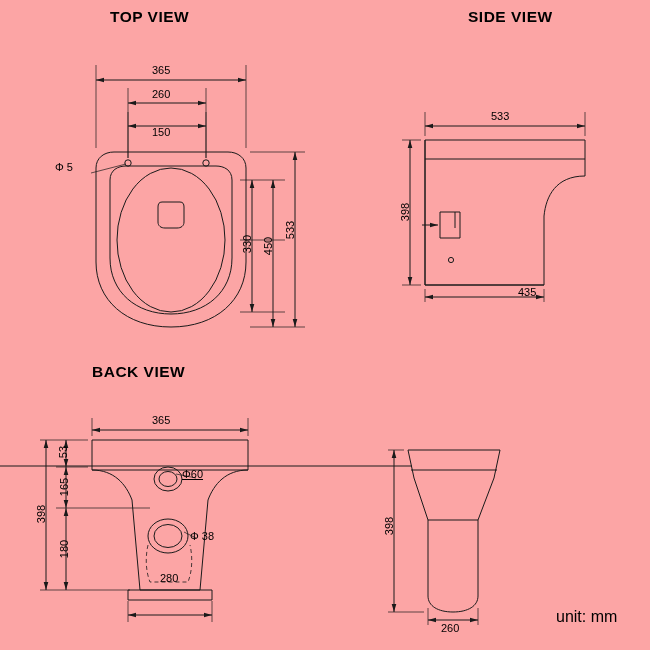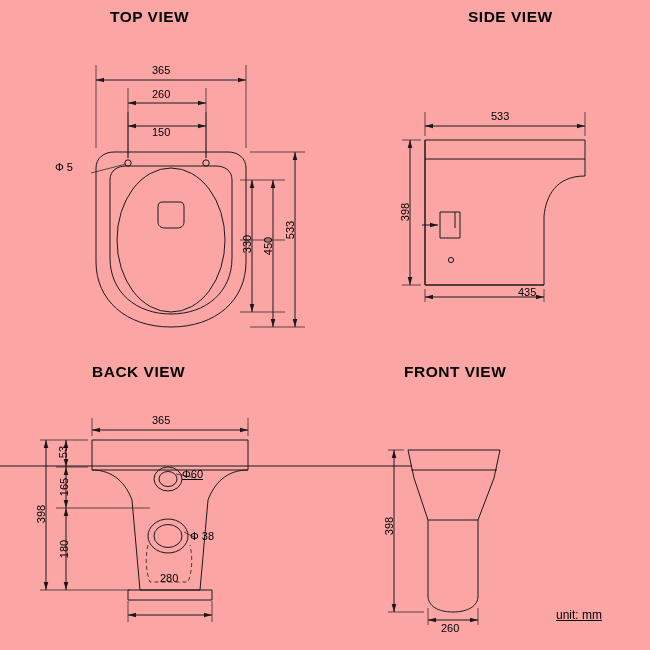--- a/index.html
+++ b/index.html
@@ -28,24 +28,23 @@
     position: absolute;
     font-size: 11px;
     color: #000;
     white-space: nowrap;
   }
   .dim-label.vert {
     transform-origin: center center;
   }
   .unit-note {
     position: absolute;
-    font-size: 12px;
+    font-size: 16px;
     color: #000;
     white-space: nowrap;
-    text-decoration: underline;
   }
   svg.drawing {
     position: absolute;
     left: 0;
     top: 0;
     width: 650px;
     height: 650px;
   }
   svg.drawing line, svg.drawing path, svg.drawing ellipse,
   svg.drawing circle, svg.drawing polyline, svg.drawing rect {
@@ -56,21 +55,20 @@
   .tl { stroke: #1a1a1a; stroke-width: 0.7; fill: none; }
 </style>
 </head>
 <body>
 
 <div id="page">
 
   <div class="view-title" style="left:110px; top:8px;">TOP VIEW</div>
   <div class="view-title" style="left:468px; top:8px;">SIDE VIEW</div>
   <div class="view-title" style="left:92px; top:363px;">BACK VIEW</div>
-  <div class="view-title" style="left:404px; top:363px;">FRONT  VIEW</div>
 
   <svg class="drawing" viewBox="0 0 650 650">
 
     <defs>
       <marker id="arrL" markerWidth="9" markerHeight="7" refX="8" refY="3.5" orient="auto" markerUnits="userSpaceOnUse">
         <path d="M8,3.5 L0,1.2 L0,5.8 Z" fill="#1a1a1a"></path>
       </marker>
       <marker id="arrR" markerWidth="9" markerHeight="7" refX="1" refY="3.5" orient="auto" markerUnits="userSpaceOnUse">
         <path d="M1,3.5 L9,1.2 L9,5.8 Z" fill="#1a1a1a"></path>
       </marker>

